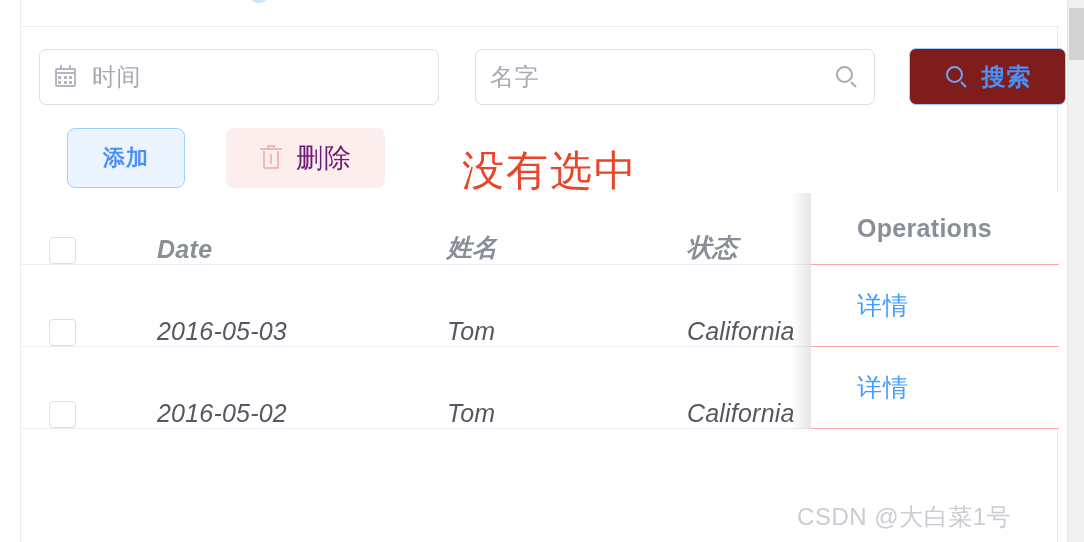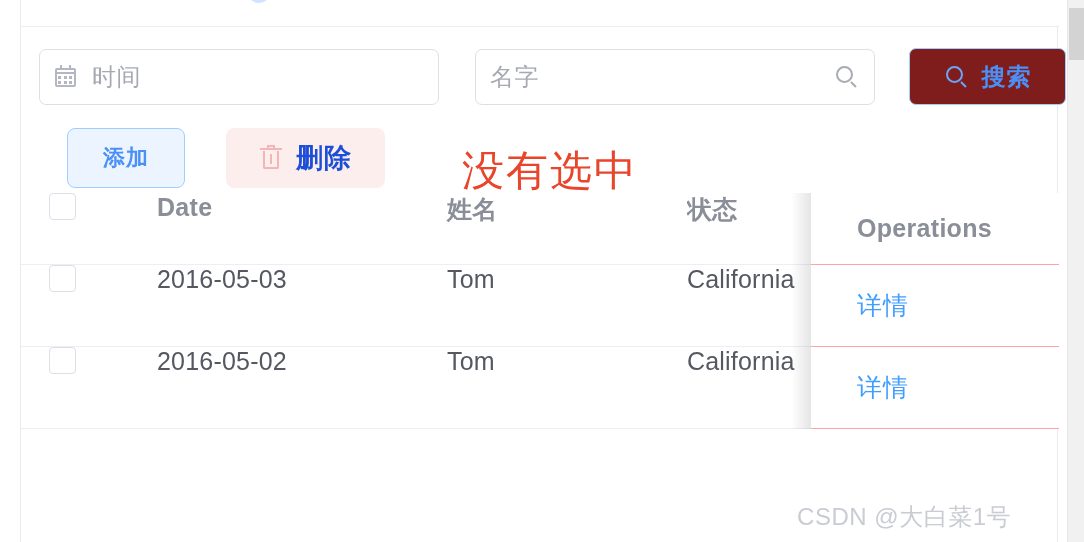--- a/index.html
+++ b/index.html
@@ -199,23 +199,23 @@
   }
   .btn-del {
     width: 159px;
     margin-left: 41px;
     background: #fdeeee;
     border: 1px solid #fdeeee;
     cursor: not-allowed;
     gap: 13px;
   }
   .btn-del .lbl {
-    color: #1d4ed8;
+    color: #701a75;
     font-size: 27px;
-    font-weight: bold;
+    font-weight: normal;
     letter-spacing: 1px;
   }
 
   .trash {
     width: 24px; height: 26px;
     position: relative;
     flex: 0 0 auto;
   }
   .trash .lid {
     position: absolute;
@@ -265,22 +265,23 @@
 
   
   .table {
     position: absolute;
     left: 0; top: 193px;
     width: 1038px;
   }
   .t-row {
     position: relative;
     display: flex;
-    align-items: flex-start;
+    align-items: flex-end;
     width: 1038px;
+    font-style: italic;
   }
   .t-head {
     height: 72px;
     border-bottom: 1px solid #ebeef5;
   }
   .t-body-row {
     height: 82px;
     border-bottom: 1px solid #ebeef5;
   }
 

